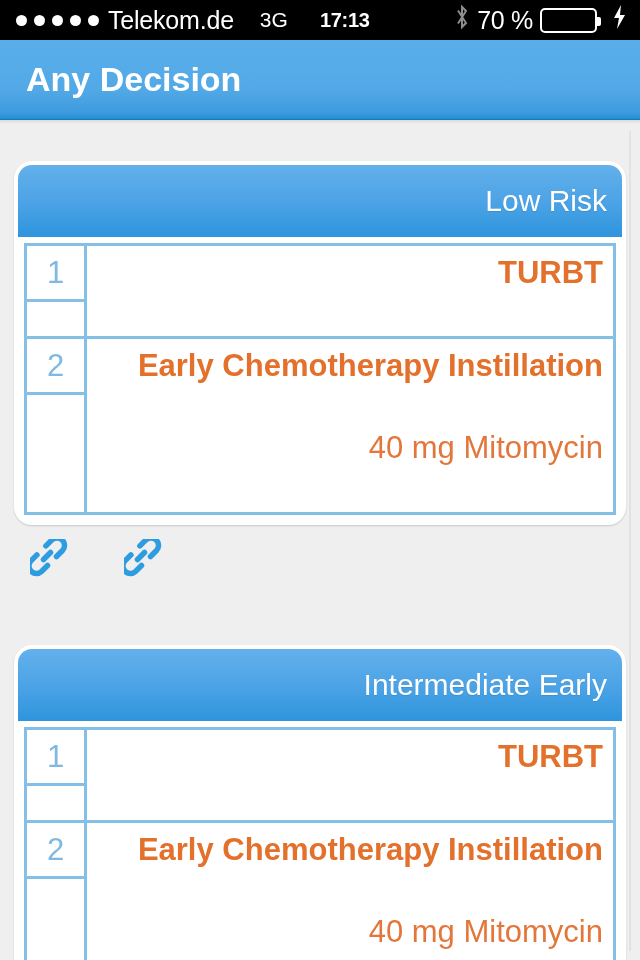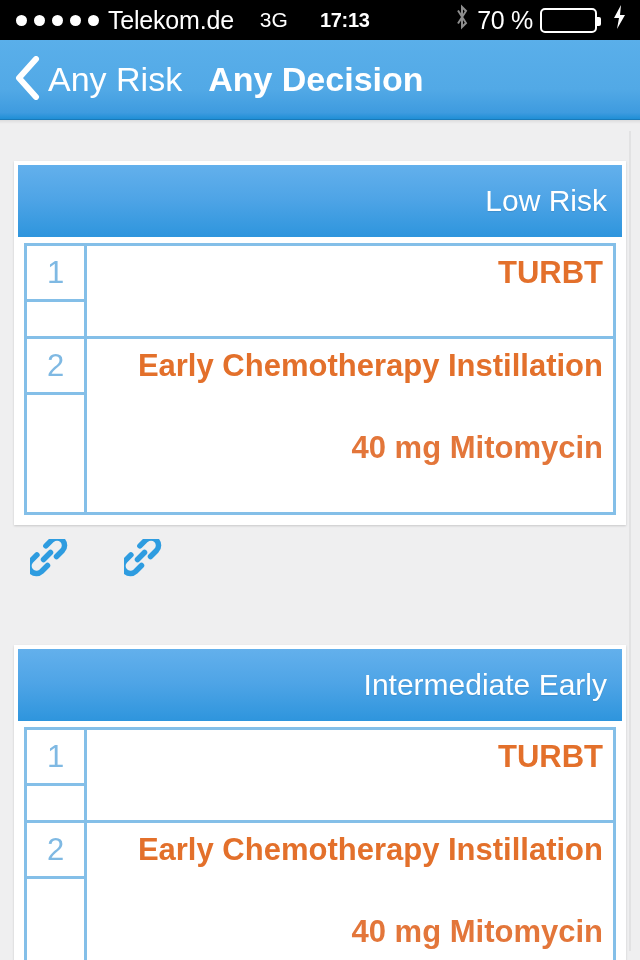--- a/index.html
+++ b/index.html
@@ -56,21 +56,21 @@
   .nav-title { color:#fff; font-size:34px; font-weight:bold; margin-left:26px; letter-spacing:0px; }
 
   
   .content { position:absolute; top:127px; left:0; width:640px; height:833px; background:#efeff0; }
   .scrolltrack { position:absolute; right:9px; top:4px; width:2px; height:820px; background:#e2e2e3; }
 
   .card {
     position:absolute; left:14px; width:612px;
     background:#fff;
     border:4px solid #fff;
-    border-radius:0;
+    border-radius:18px;
     box-shadow:0 1px 2px rgba(0,0,0,0.16);
     overflow:hidden;
   }
   .card-head {
     height:72px;
     background:linear-gradient(to bottom,#63b0ec 0%,#4ea4e6 48%,#2e95dd 100%);
     display:flex; align-items:center; justify-content:space-between;
     padding:0 15px 0 19px;
   }
   .head-left, .head-right {
@@ -102,21 +102,21 @@
     position:absolute; top:56px; right:0; width:3px; bottom:-3px; background:#84bfe8;
   }
   .stepbody {
     flex:1; display:flex; flex-direction:column; align-items:flex-end; justify-content:flex-start;
     padding:8px 10px 18px;
   }
   .step-title {
     color:#e3702b; font-size:31px; font-weight:bold; text-align:center; line-height:1.25;
   }
   .step-sub {
-    color:#e3763a; font-size:31px; font-weight:700; text-align:center; margin-top:44px;
+    color:#e3763a; font-size:31px; font-weight:400; text-align:center; margin-top:44px;
   }
 
   .linkrow { position:absolute; left:30px; display:flex; gap:50px; }
   .linkicon { width:44px; height:44px; cursor:pointer; }
 </style>
 </head>
 <body>
 
 <div id="app">
 
@@ -145,28 +145,20 @@
       </span>
       <span>
         <svg class="bolt" viewBox="0 0 17 26">
             <path d="M10 1 L3 14 L8 14 L6 25 L14 11 L9 11 Z" fill="#fff"></path>
           </svg>
       </span>
     </div>
   </div>
 
   <div class="navbar">
-    <div class="back-btn">
-      <span>
-        <svg class="chev" viewBox="0 0 26 44">
-            <path d="M22 3 L5 22 L22 41" fill="none" stroke="#fff" stroke-width="6" stroke-linecap="round" stroke-linejoin="round"></path>
-          </svg>
-      </span>
-      <span class="back-label">Any Risk</span>
-    </div>
     <span class="nav-title">Any Decision</span>
   </div>
 
   <div class="content">
     <div class="scrolltrack"></div>
     <div id="cards-host">
         <div class="card" style="top: 34px;">
           <div class="card-head">
             <span class="head-left"></span>
             <span class="head-right">Low Risk</span>

